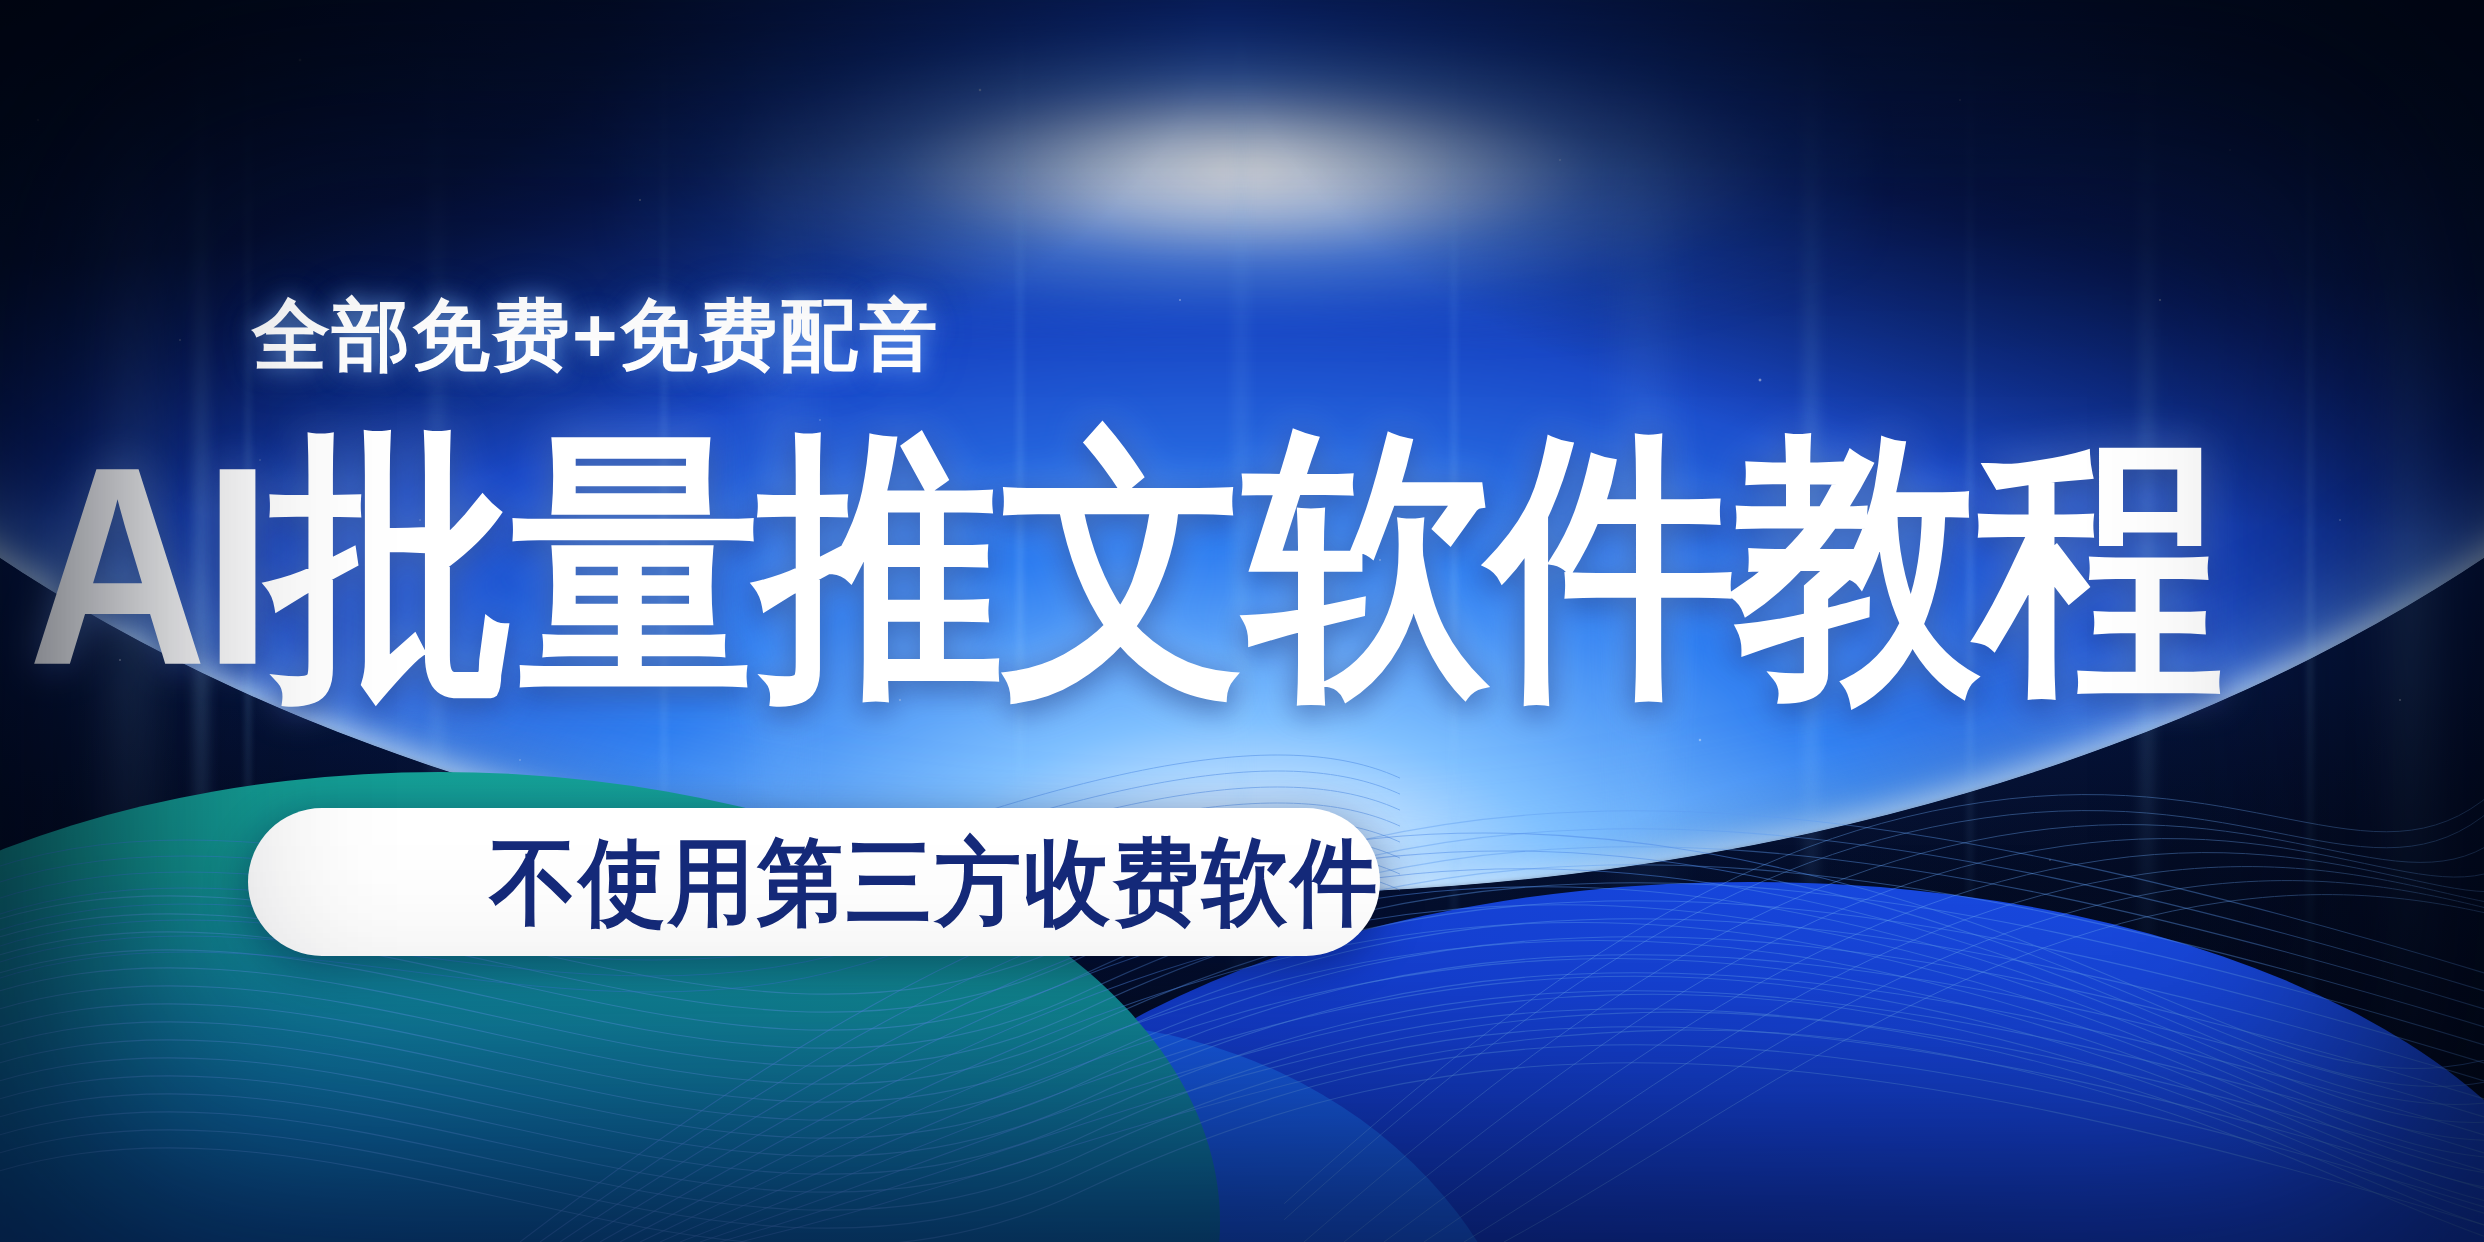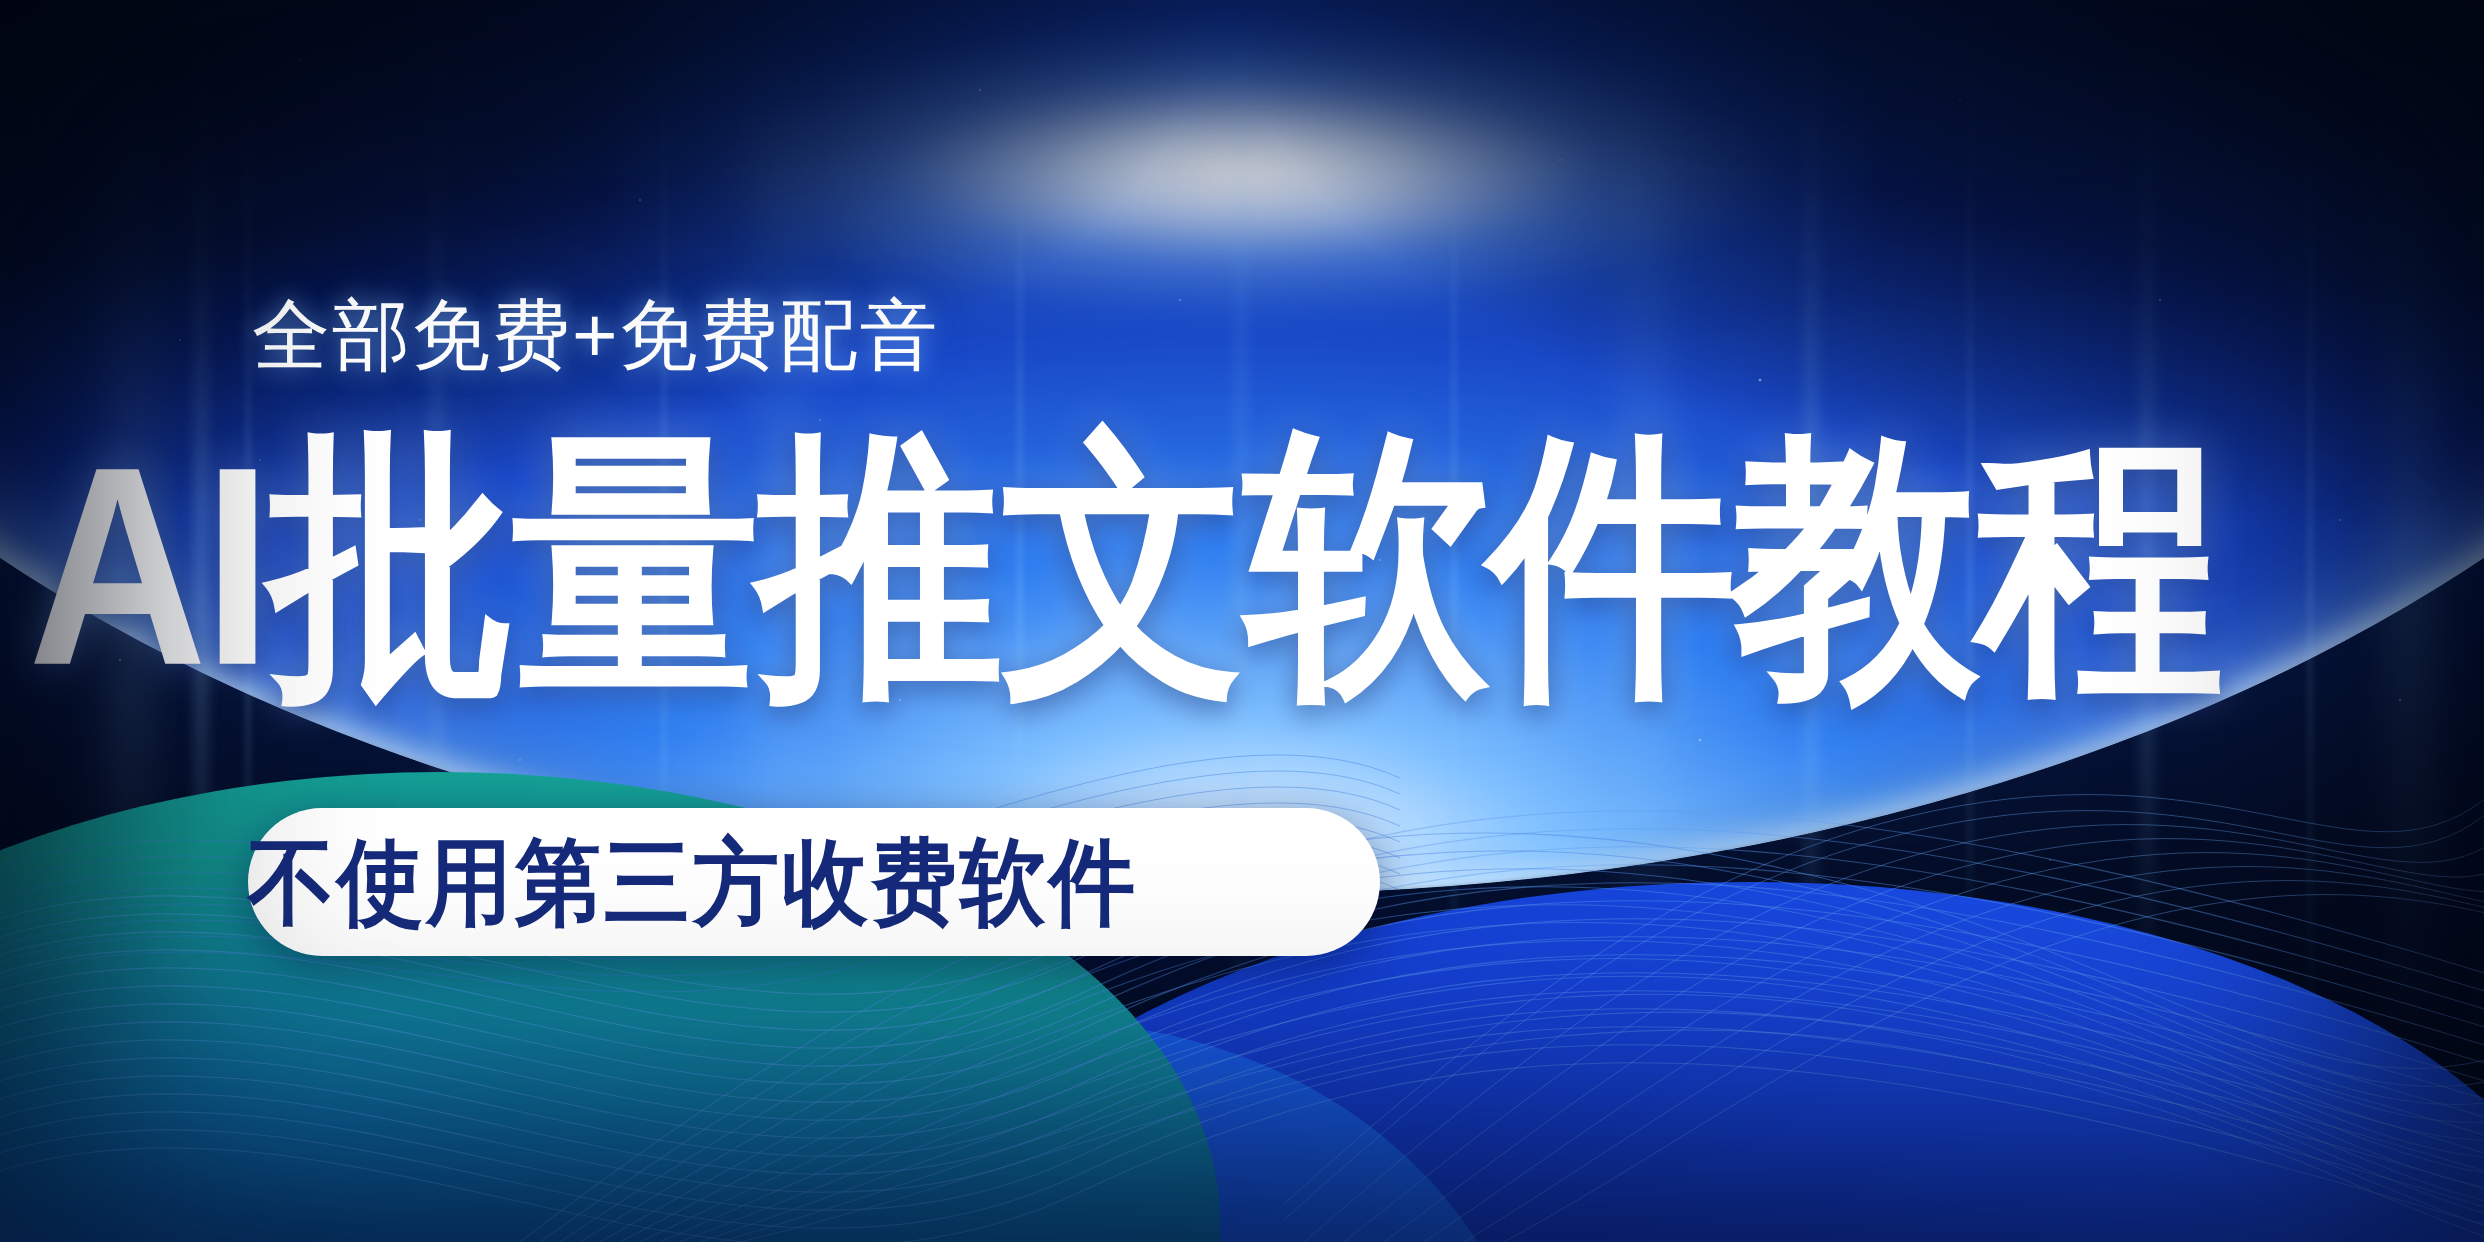--- a/index.html
+++ b/index.html
@@ -134,21 +134,21 @@
   }
 
   
   .content { position: absolute; inset: 0; }
 
   .subtitle {
     position: absolute;
     left: 252px; top: 296px;
     font-size: 78px;
     line-height: 1;
-    font-weight: 400;
+    font-weight: 700;
     color: #ffffff;
     letter-spacing: 2px;
     white-space: nowrap;
     text-shadow: 0 0 22px rgba(140,195,255,.65), 0 0 44px rgba(60,130,255,.35);
   }
 
   .title {
     position: absolute;
     left: 28px; top: 422px;
     width: 2430px;
@@ -166,21 +166,21 @@
   }
 
   .pill {
     position: absolute;
     left: 248px; top: 808px;
     width: 1132px; height: 148px;
     background: #ffffff;
     border-radius: 76px;
     display: flex;
     align-items: center;
-    justify-content: flex-start;
+    justify-content: flex-end;
     box-shadow: 0 10px 44px rgba(0,14,60,.45);
   }
   .pill-text {
     font-size: 86px;
     line-height: 1;
     font-weight: 800;
     color: #152a7a;
     letter-spacing: 3px;
     white-space: nowrap;
     transform: scaleY(1.1);

